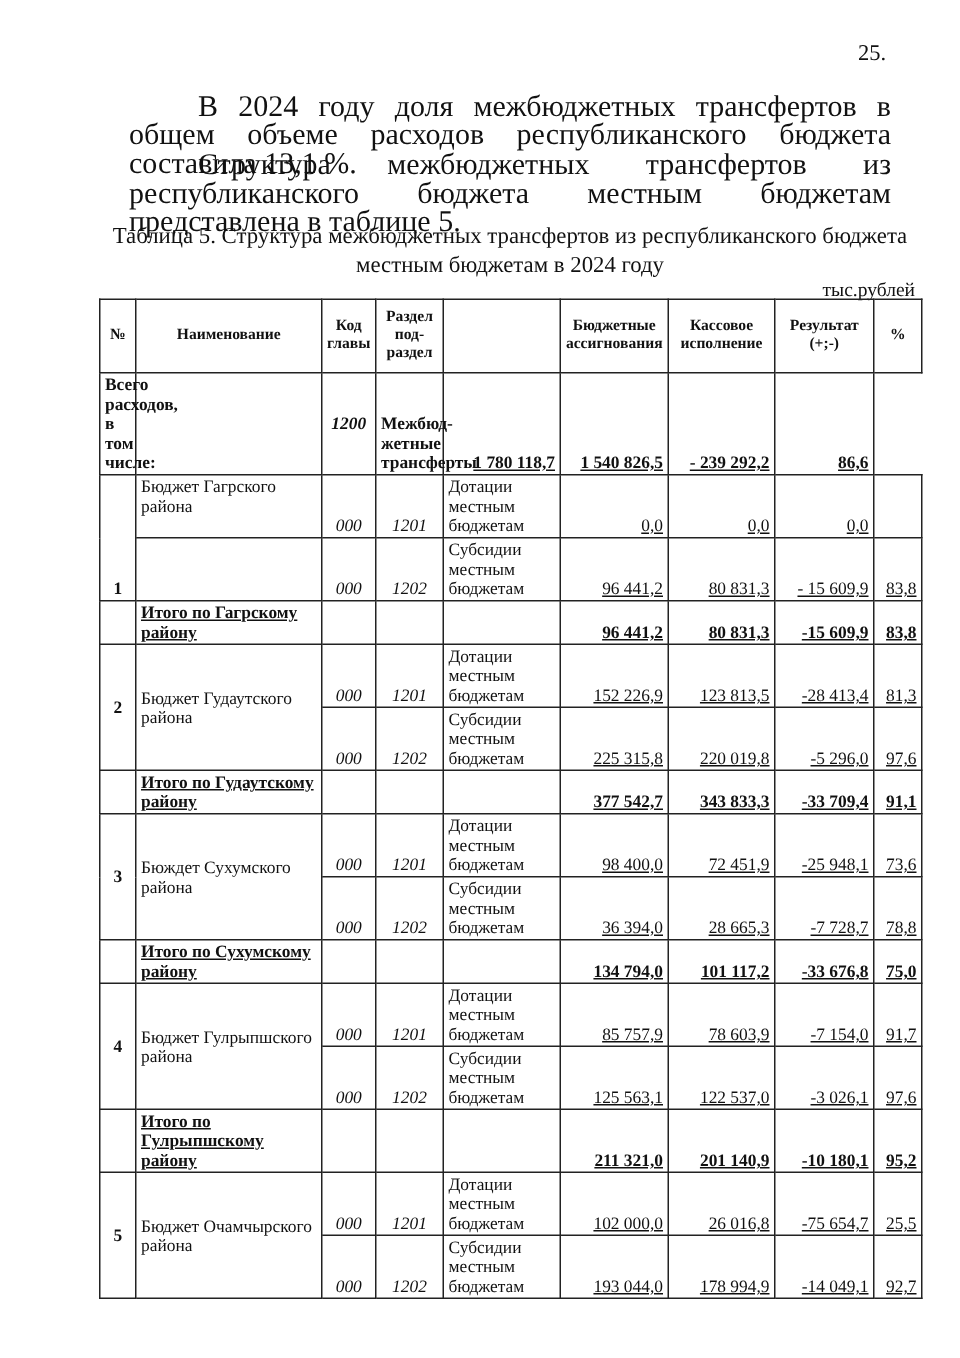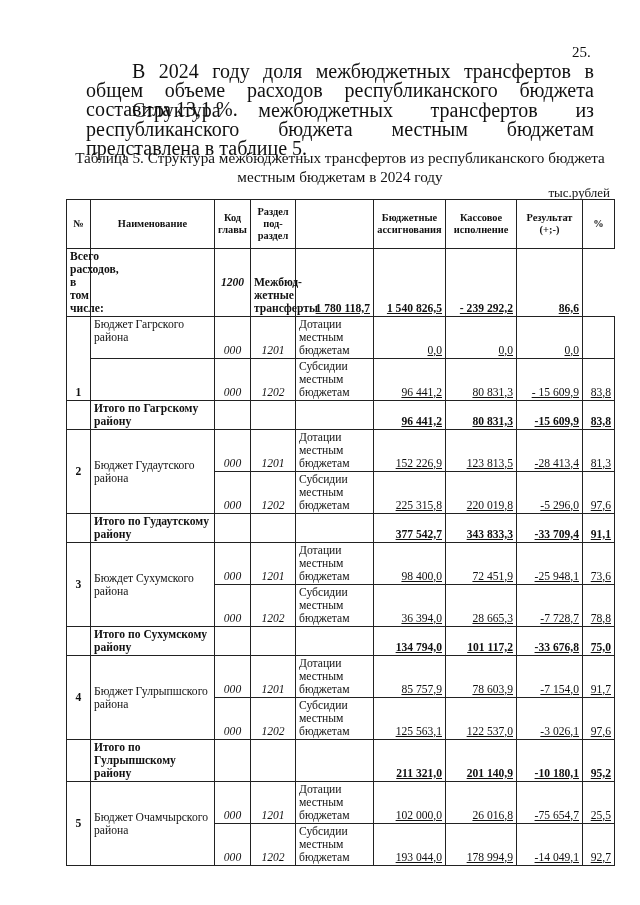--- a/index.html
+++ b/index.html
@@ -1,37 +1,37 @@
 <!DOCTYPE html>
 <html><head>
 <meta charset="utf-8">
 <style>
   html, body { margin: 0; padding: 0; background: #ffffff; }
   body { width: 640px; height: 905px; position: relative; overflow: hidden;
          font-family: "Liberation Serif", serif; color: #111; }
-  .pageno { position: absolute; left: 572px; top: 28px; font-size: 15px; margin-top: 16px; }
+  .pageno { position: absolute; left: 572px; top: 28px; font-size: 15px; }
   .para { position: absolute; left: 86px; width: 508px; font-size: 20px; line-height: 19px; text-align: justify; }
   .p1 { top: 62px; }
   .p2 { top: 101px; }
   .indent { text-indent: 46px; }
   .caption { position: absolute; left: 66px; width: 548px; top: 148px; text-align: center;
              font-weight: normal; font-size: 15.2px; line-height: 19px; }
   .units { position: absolute; right: 30px; top: 185px; font-size: 13px; }
   table { position: absolute; left: 66px; top: 199px; width: 548px; border-collapse: collapse;
           table-layout: fixed; font-size: 11.6px; }
   td, th { border: 1px solid #222; padding: 1px 3px; vertical-align: bottom; line-height: 13px; }
   th { font-weight: bold; font-size: 10.4px; vertical-align: middle; text-align: center; line-height: 12px; }
   .num { text-align: right; text-decoration: underline; }
   .c { text-align: center; font-style: italic; }
   .b { font-weight: bold; }
   .idx { font-weight: bold; text-align: center; vertical-align: bottom; }
   .idx-mid { font-weight: bold; text-align: center; vertical-align: middle; }
   .name-top { vertical-align: top; }
   .name-mid { vertical-align: middle; }
-  .u { }
+  .u { text-decoration: underline; }
   .h-head { height: 49px; }
   .h3 { height: 39px; }
   .h2 { height: 28px; }
 </style>
 </head>
 <body>
 
 <div class="pageno">25.</div>
 
 <div class="para p1 indent">В 2024 году доля межбюджетных трансфертов в общем объеме расходов республиканского бюджета составила 13,1 %.</div>

